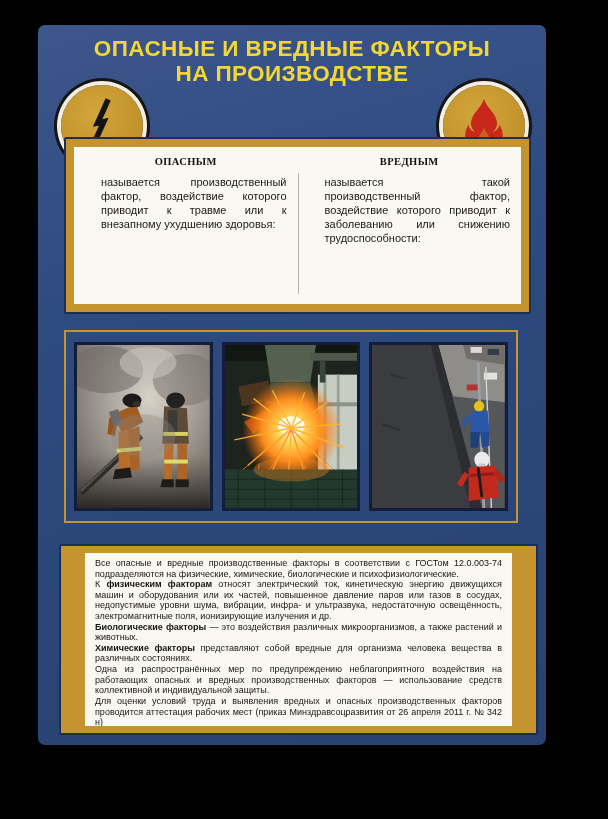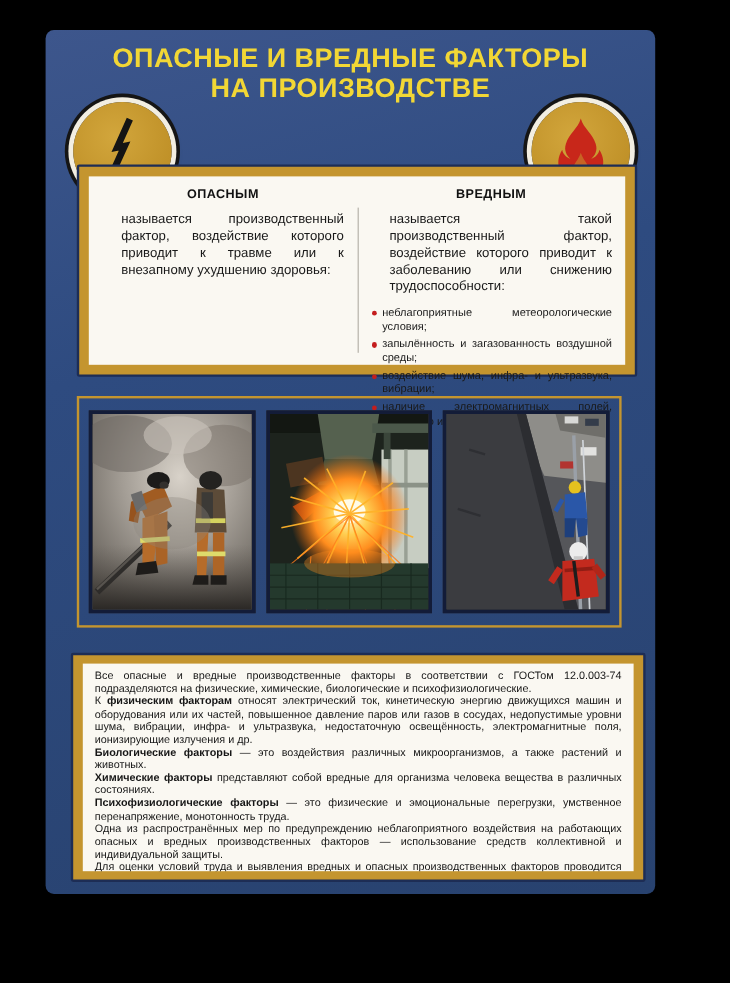--- a/index.html
+++ b/index.html
@@ -32,21 +32,21 @@
     position:absolute;left:26px;top:112px;width:467px;height:177px;box-sizing:border-box;
     background:#c4952f;border:2px solid #1d2d55;border-radius:2px;padding:8px;
   }
   .def-inner{
     background:#faf8f2;width:100%;height:100%;box-sizing:border-box;
     display:flex;position:relative;
   }
   .col{flex:1;padding:5px 11px 4px 11px;box-sizing:border-box;}
   .col-header{
     text-align:center;font-weight:bold;font-size:10.5px;letter-spacing:.4px;
-    color:#111;margin:4px 0 9px 0;
+    color:#111;margin:4px 0 9px 0;font-family:Liberation Serif, serif;
   }
   .col-intro{
     font-size:11px;line-height:1.27;color:#191919;text-align:justify;margin:0 0 8px 16px;
   }
   .col ul{list-style:none;margin:0;padding:0;}
   .col li{
     position:relative;padding-left:10px;font-size:9.2px;line-height:1.27;
     color:#191919;margin-bottom:3px;text-align:justify;
   }
   .col li::before{
@@ -63,21 +63,21 @@
     gap:9px;padding:0 8px;
   }
   .photo{
     flex:1;height:169px;border:3px solid #131c38;box-sizing:border-box;
     background:#333;overflow:hidden;
   }
   .photo svg{width:100%;height:100%;display:block;}
   
   .info-panel{
     position:absolute;left:21px;top:519px;width:479px;height:191px;box-sizing:border-box;
-    background:#c4952f;border:2px solid #1d2d55;border-radius:2px;padding:7px 8px;
+    background:#c4952f;border:2px solid #1d2d55;border-radius:2px;padding:7px 24px;
   }
   .info-inner{
     background:#faf8f2;width:100%;height:100%;box-sizing:border-box;
     padding:5px 10px;overflow:hidden;
   }
   .info-inner p{
     margin:0;font-size:9px;line-height:1.18;color:#161616;text-align:justify;
   }
   .info-inner b{font-weight:bold;}
 </style>
@@ -108,26 +108,20 @@
   <div class="def-panel">
     <div class="def-inner">
       <div class="col">
         <div class="col-header">ОПАСНЫМ</div>
         <p class="col-intro">называется производственный фактор, воздействие которого приводит к травме или к внезапному ухудшению здоровья:</p>
       </div>
       <div class="col-divider"></div>
       <div class="col">
         <div class="col-header">ВРЕДНЫМ</div>
         <p class="col-intro">называется такой производственный фактор, воздействие которого приводит к заболеванию или снижению трудоспособности:</p>
-        <ul>
-            <li>неблагоприятные метеорологические условия;</li>
-            <li>запылённость и загазованность воздушной среды;</li>
-            <li>воздействие шума, инфра- и ультразвука, вибрации;</li>
-            <li>наличие электромагнитных полей, лазерного и ионизирующих излучений</li>
-          </ul>
       </div>
     </div>
   </div>
 
   <div class="photo-frame">
 
     <div class="photo">
       <svg viewBox="0 0 140 165" preserveAspectRatio="none">
         <defs>
           <radialGradient id="smoke" cx="55%" cy="32%" r="80%">
@@ -286,19 +280,18 @@
     </div>
 
   </div>
 
   <div class="info-panel">
     <div class="info-inner">
         <p><span>Все опасные и вредные производственные факторы в соответствии с ГОСТом 12.0.003-74 подразделяются на физические, химические, биологические и психофизиологические.</span></p>
         <p><span>К </span><b>физическим факторам</b><span> относят электрический ток, кинетическую энергию движущихся машин и оборудования или их частей, повышенное давление паров или газов в сосудах, недопустимые уровни шума, вибрации, инфра- и ультразвука, недостаточную освещённость, электромагнитные поля, ионизирующие излучения и др.</span></p>
         <p><b>Биологические факторы</b><span> — это воздействия различных микроорганизмов, а также растений и животных.</span></p>
         <p><b>Химические факторы</b><span> представляют собой вредные для организма человека вещества в различных состояниях.</span></p>
-        <p><b>Психофизиологические факторы</b><span> — это физические и эмоциональные перегрузки, умственное перенапряжение, монотонность труда.</span></p>
         <p><span>Одна из распространённых мер по предупреждению неблагоприятного воздействия на работающих опасных и вредных производственных факторов — использование средств коллективной и индивидуальной защиты.</span></p>
         <p><span>Для оценки условий труда и выявления вредных и опасных производственных факторов проводится аттестация рабочих мест (приказ Минздравсоцразвития от 26 апреля 2011 г. № 342 н)</span></p>
       </div>
   </div>
 
 </div>
 
 </body></html>

